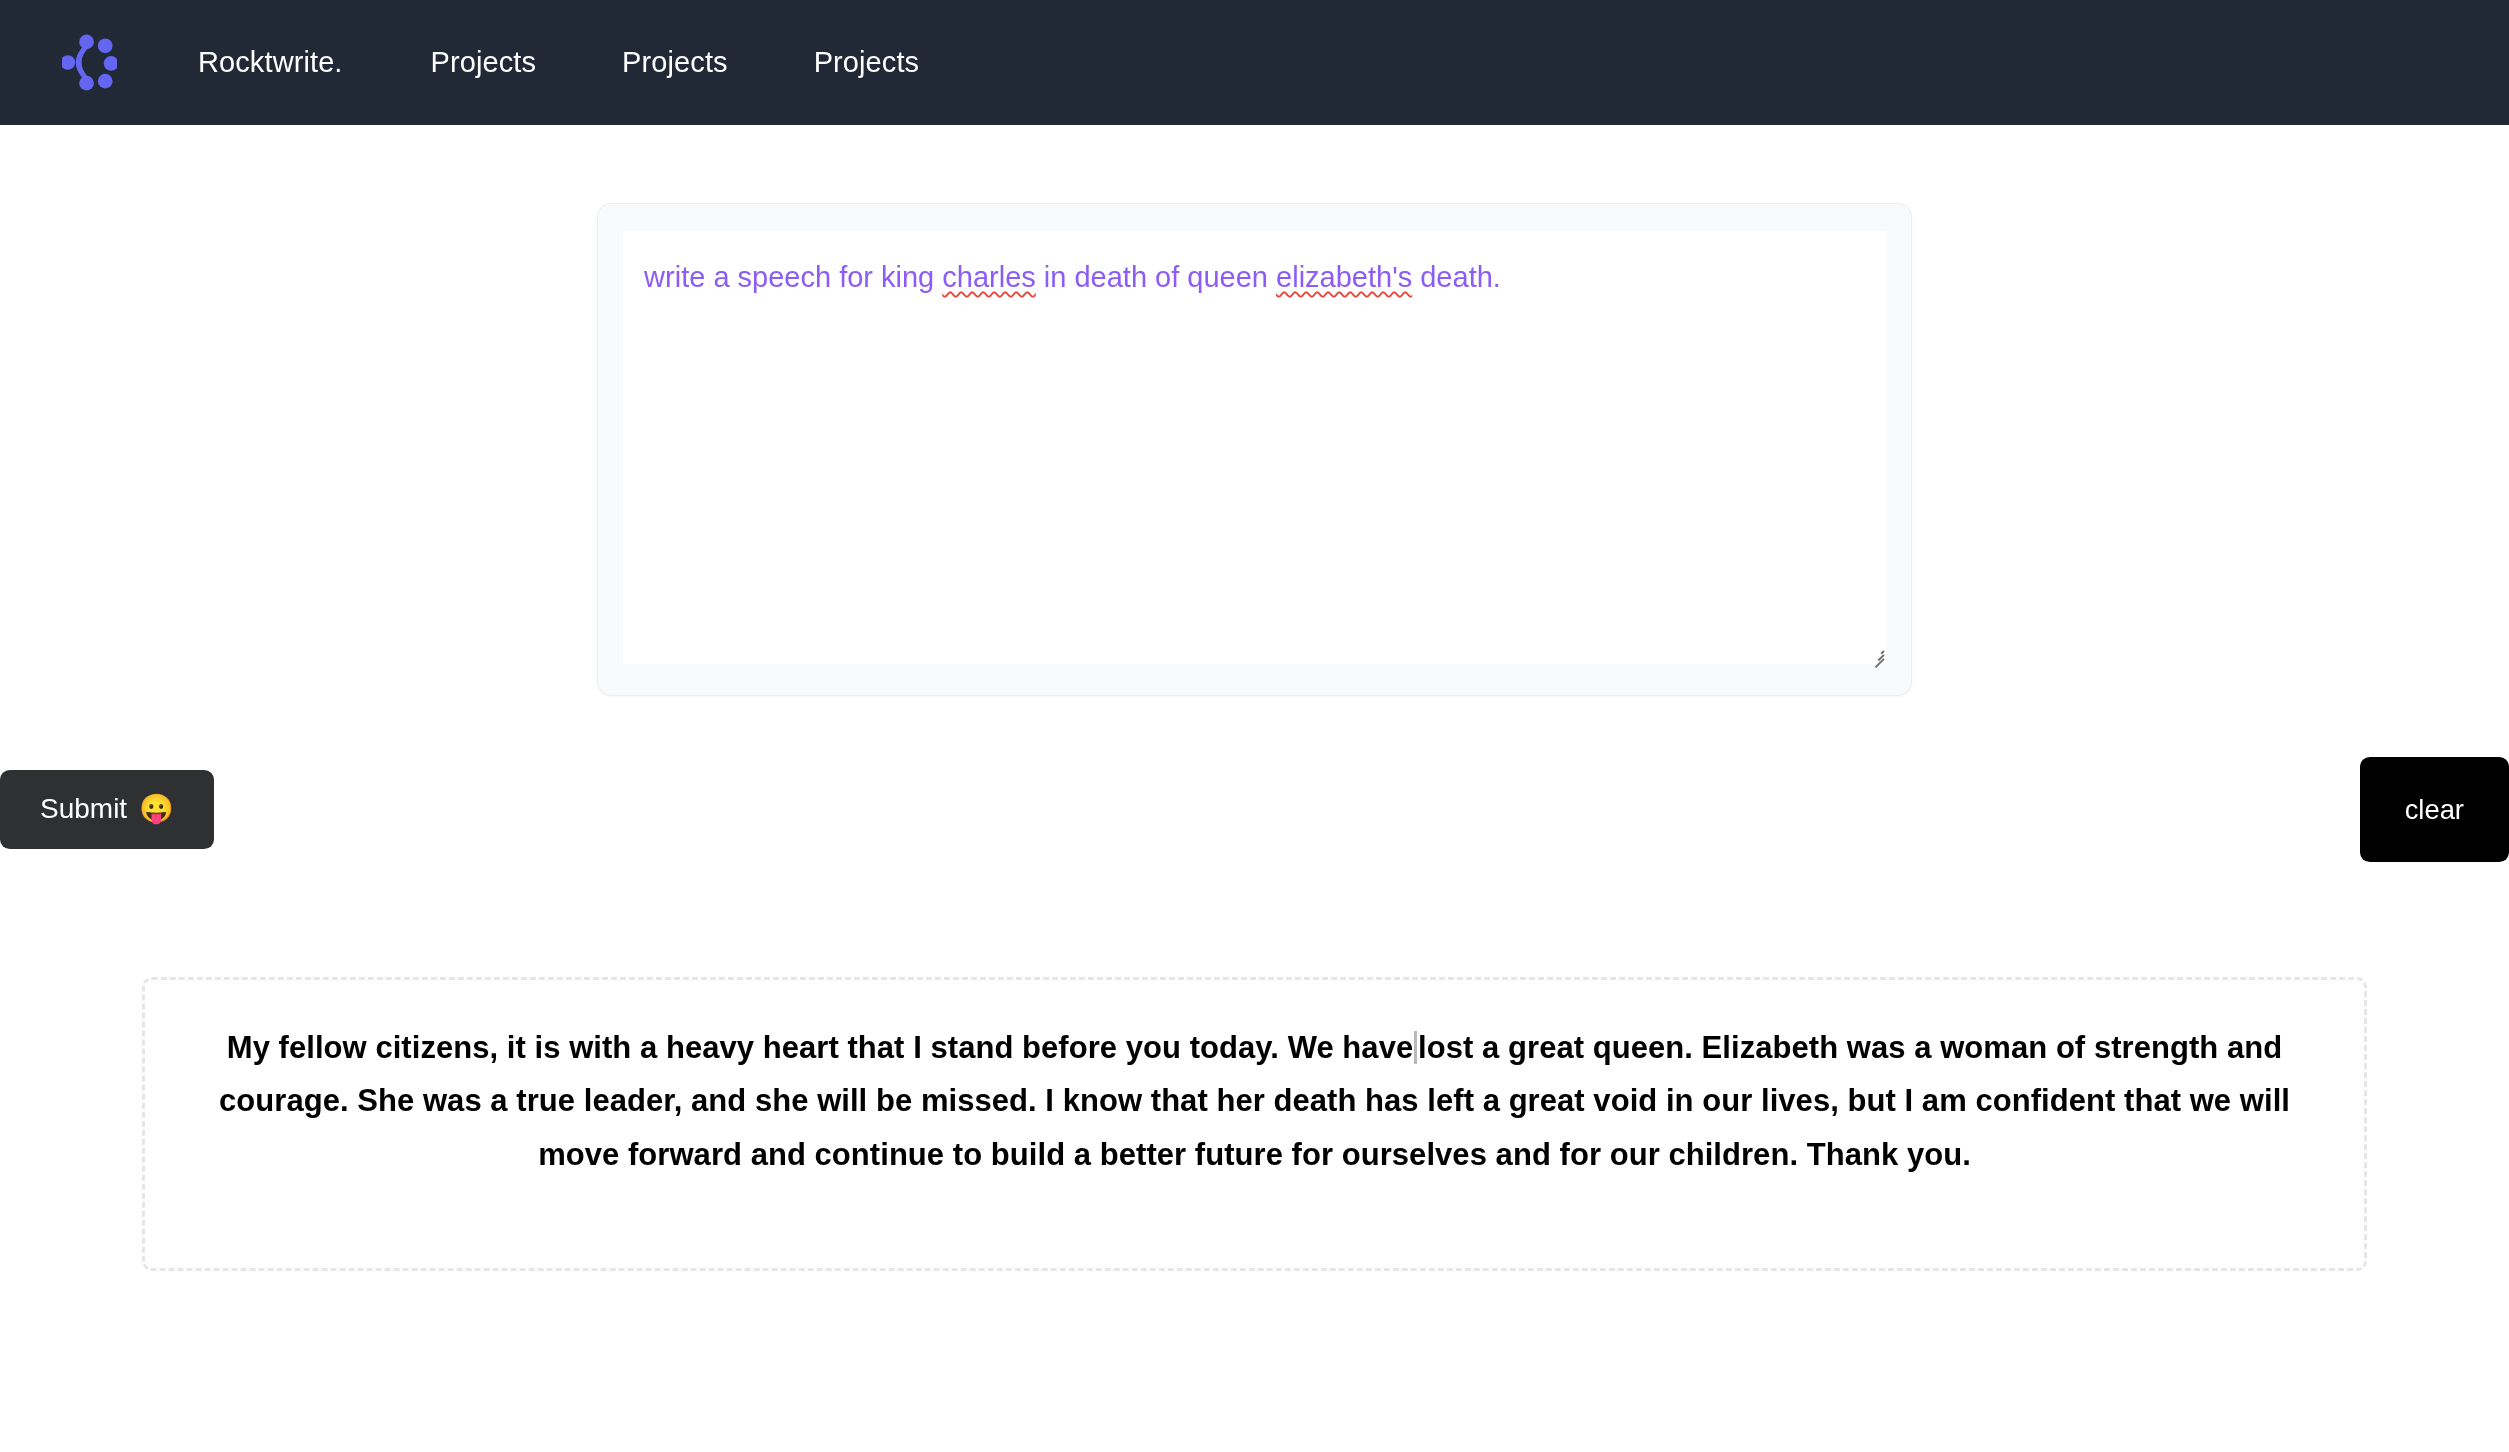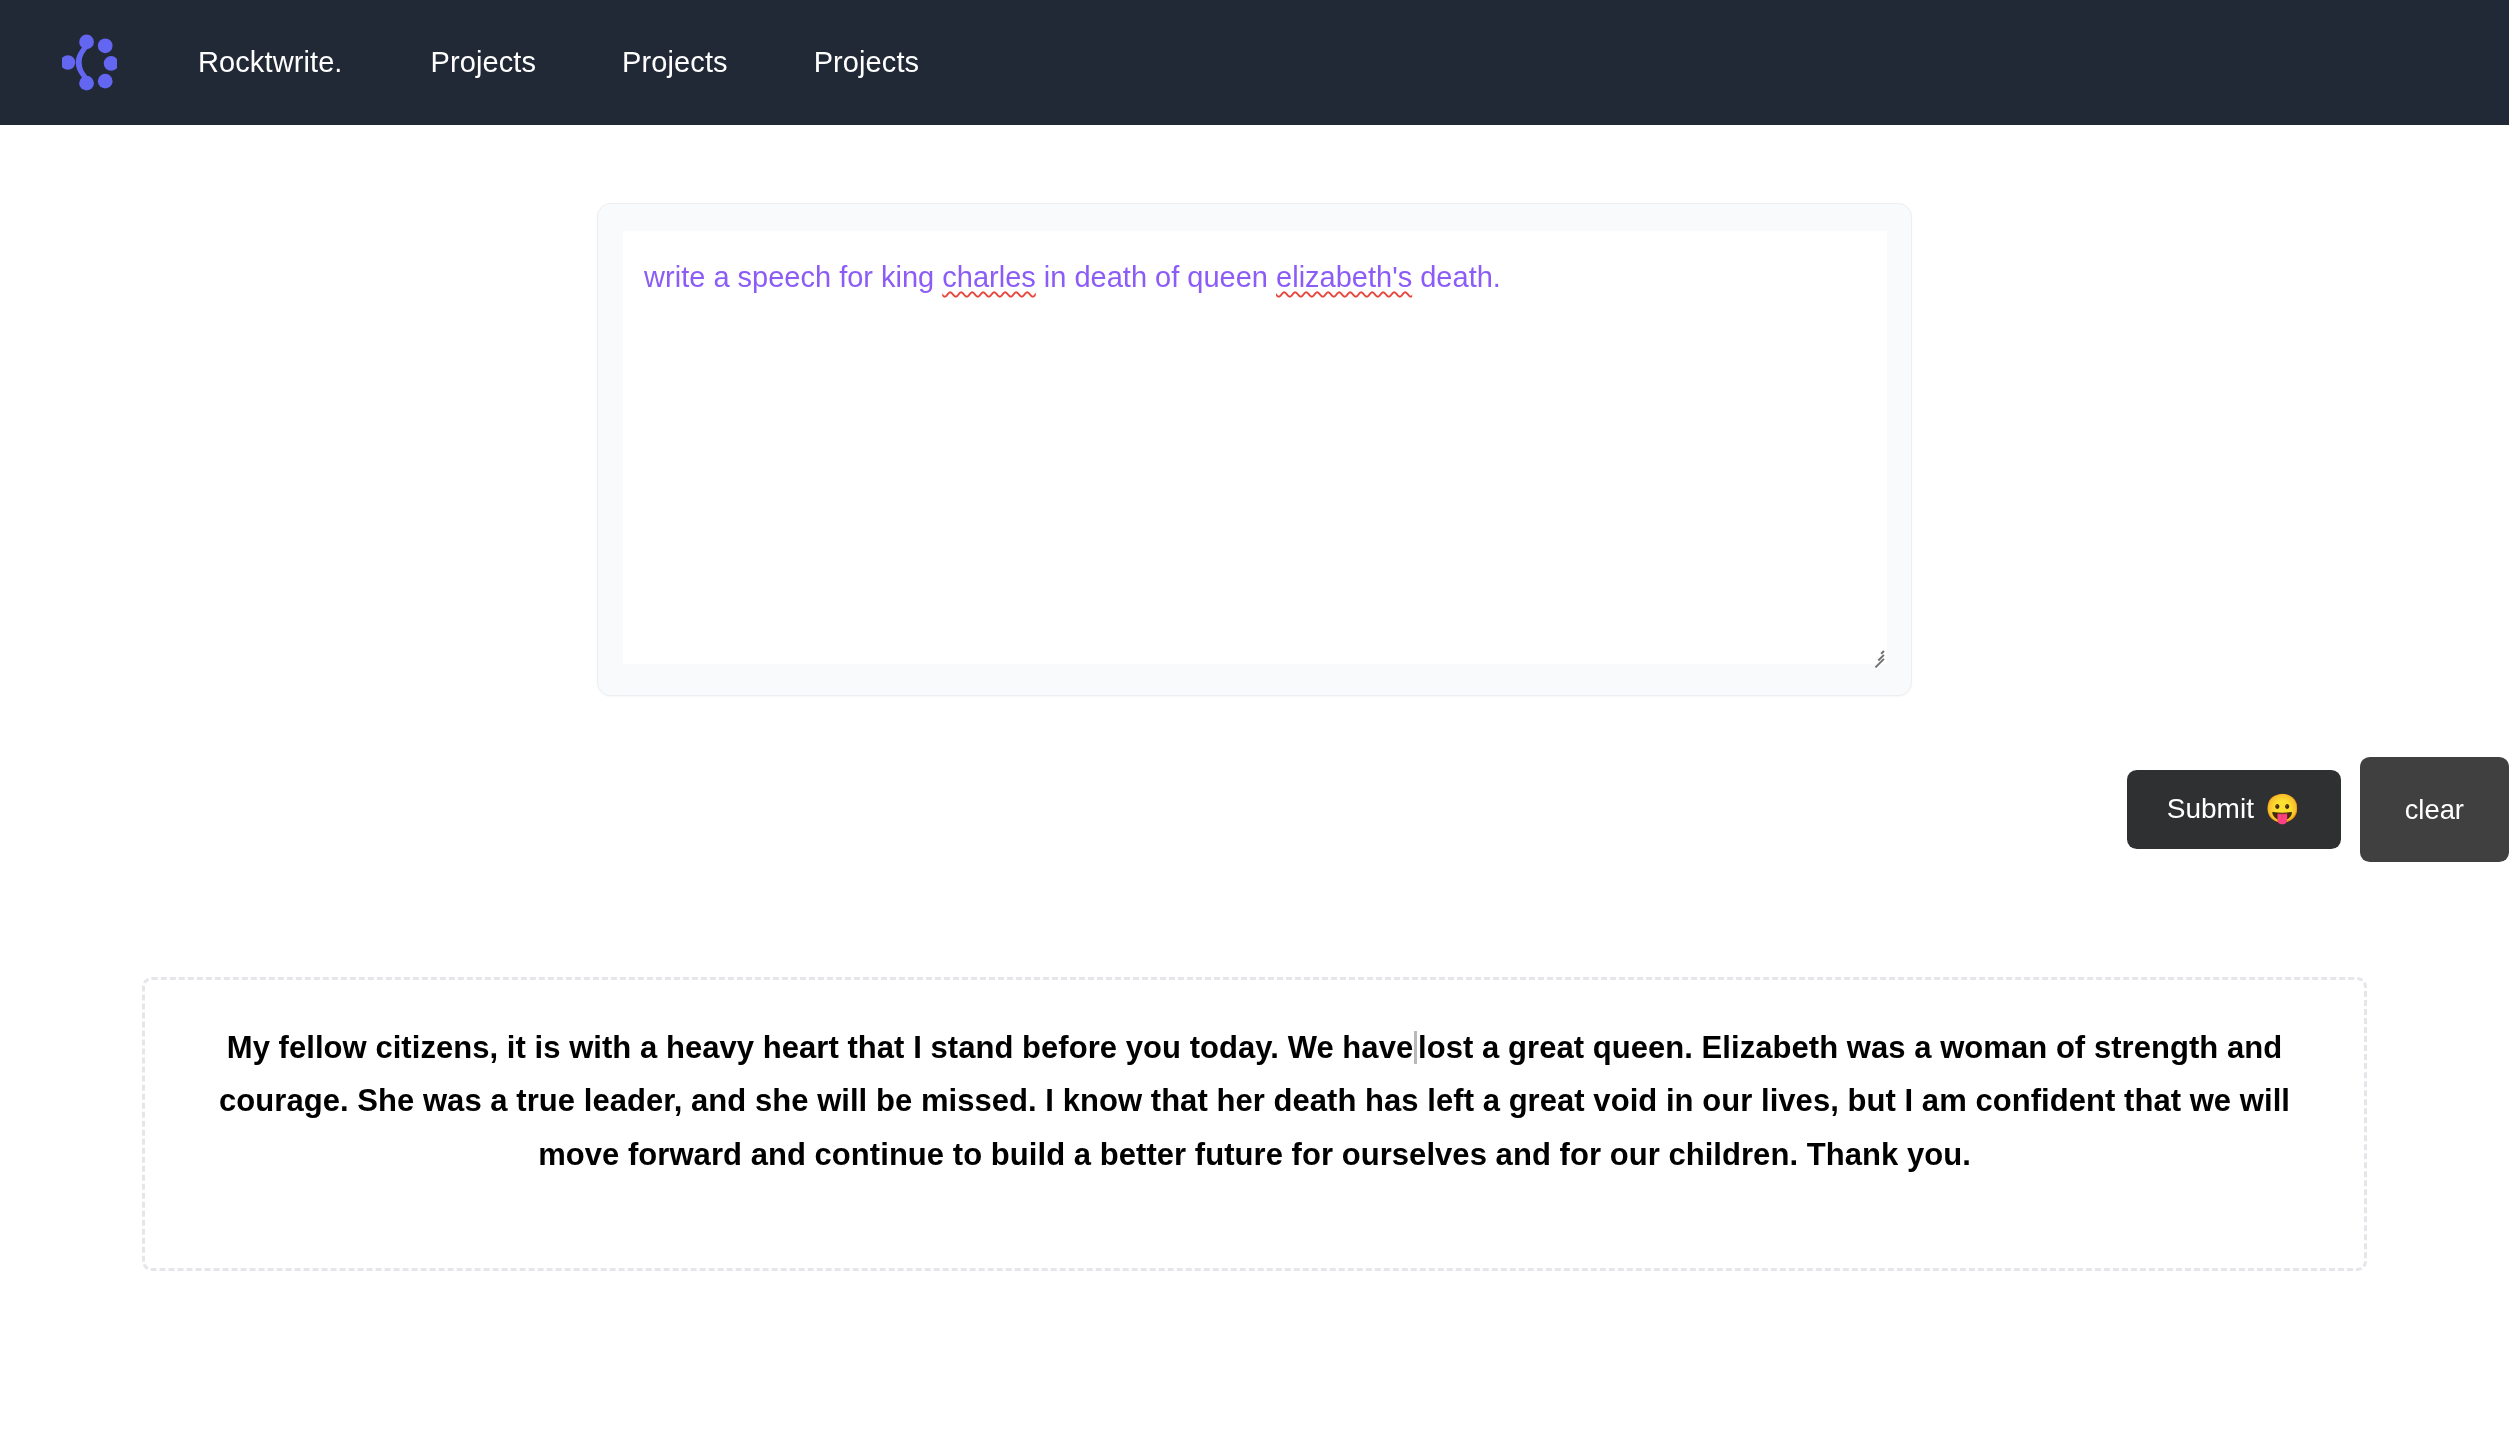--- a/index.html
+++ b/index.html
@@ -108,45 +108,45 @@
   }
   .resize-grip i:nth-child(1) { bottom: 2.9px;  width: 11.8px; }
   .resize-grip i:nth-child(2) { bottom: 6.9px;  width: 7.8px;  }
   .resize-grip i:nth-child(3) { bottom: 10.8px; width: 3.9px;  }
 
   .prompt-wrap { position: relative; }
 
   
   .button-row {
     display: flex;
-    justify-content: flex-end;
+    justify-content: space-between;
     align-items: center;
     margin-top: 61px;
-    gap: 19px;
+    gap: 39px;
   }
   .btn {
     border: none;
     border-radius: 9.8px;
     font-family: "Liberation Sans", sans-serif;
     cursor: pointer;
     display: inline-flex;
     align-items: center;
     justify-content: center;
     gap: 11.8px;
     line-height: 1;
   }
   .btn-submit {
     background: #2f3031;
     color: #ffffff;
     font-size: 28px;
     padding: 25.5px 40px;
   }
   .btn-submit .emoji { font-size: 28px; }
   .btn-clear {
-    background: #404040;
+    background: #000000;
     color: #ffffff;
     font-size: 27.4px;
     padding: 39px 45px;
   }
 
   
   .output-box {
     width: 2225px;
     margin: 115px auto 0 auto;
     min-height: 294px;

